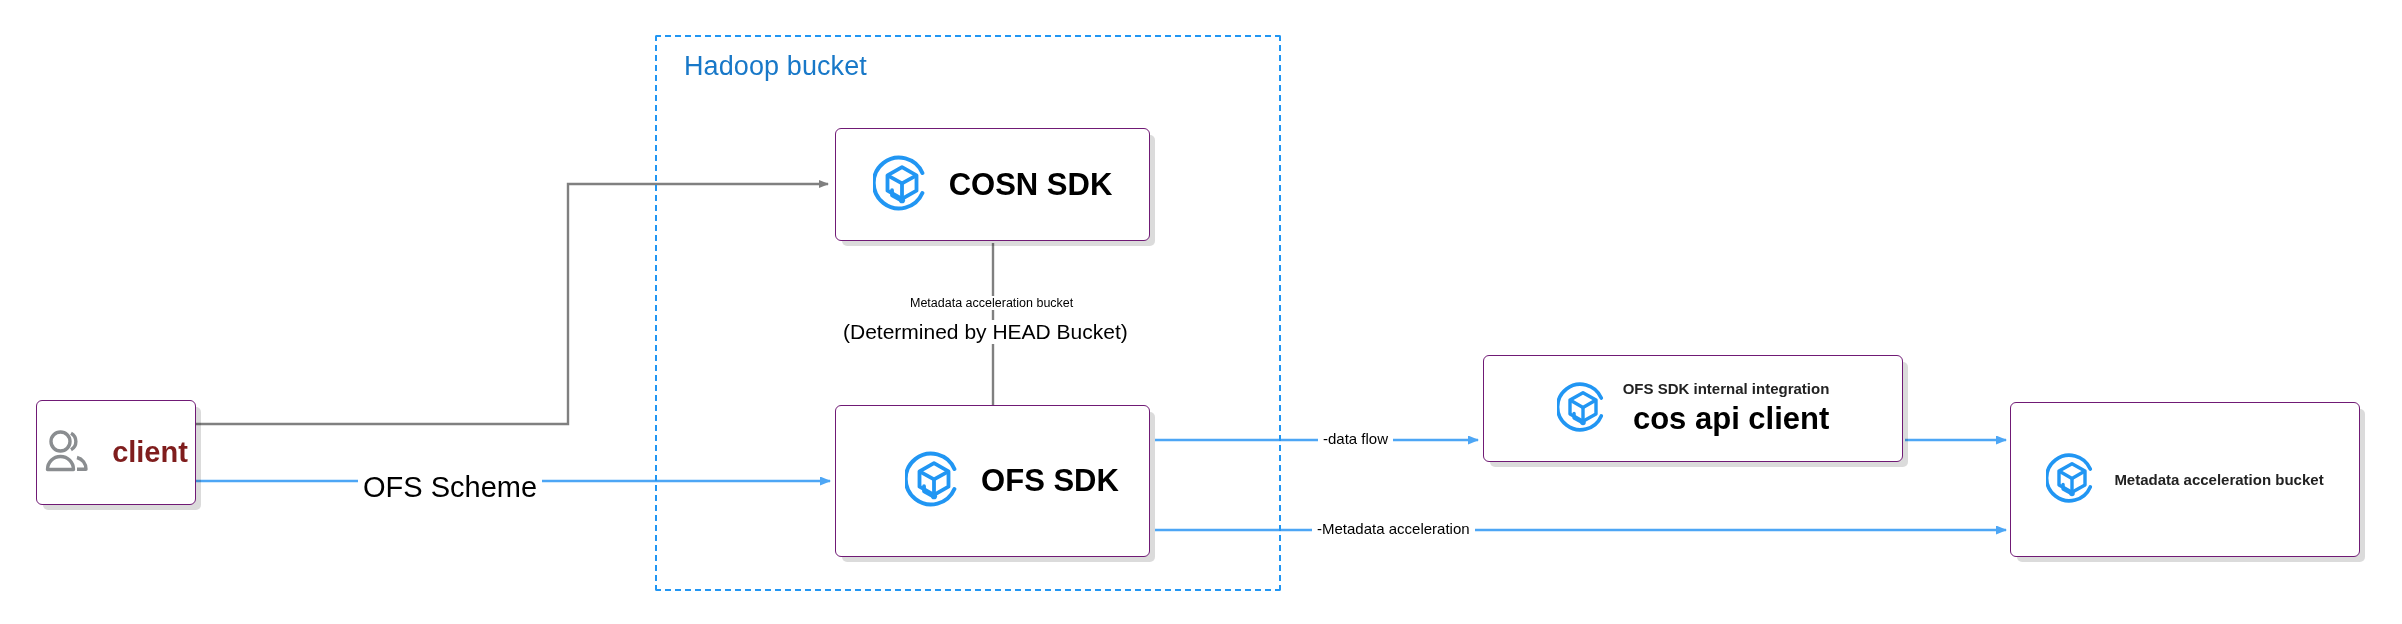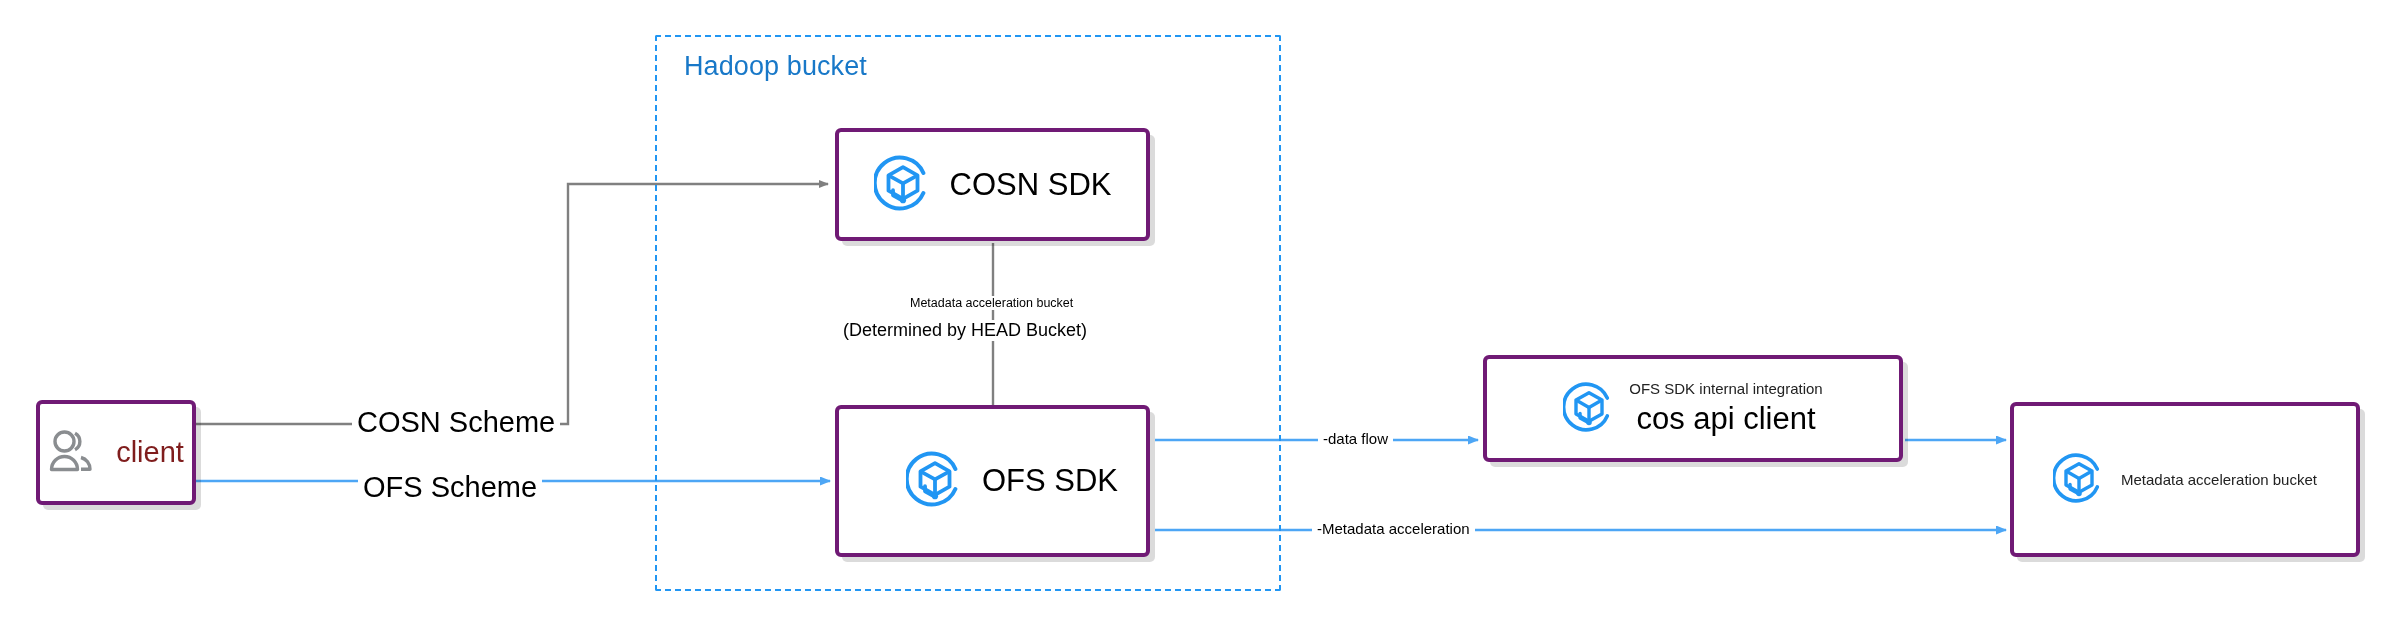--- a/index.html
+++ b/index.html
@@ -8,32 +8,32 @@
     font-family:"Liberation Sans","DejaVu Sans",sans-serif;
     -webkit-font-smoothing:antialiased;
   }
   #canvas{position:absolute;left:0;top:0;width:2402px;height:624px;}
   svg.wires{position:absolute;left:0;top:0;width:2402px;height:624px;pointer-events:none;}
 
   
   .card{
     position:absolute;
     background:#ffffff;
-    border:4px solid #701a75;
+    border:1px solid #701a75;
     border-radius:6px;
     box-shadow:6px 6px 0 -1px rgba(0,0,0,0.14);
     box-sizing:border-box;
-    display:flex;align-items:center;justify-content:center;
+    display:flex;align-items:center;justify-content:center;font-weight:bold;
   }
   .card-inner{display:flex;align-items:center;gap:18px;padding:0 16px;}
-  .card-text{display:flex;flex-direction:column;align-items:center;line-height:1.12;}
+  .card-text{display:flex;flex-direction:column;align-items:flex-end;line-height:1.12;}
 
   .lbl-xl{font-size:31px;color:#000;white-space:nowrap;}
   .lbl-lg{font-size:29px;color:#7f1d1d;white-space:nowrap;}
-  .lbl-md{font-size:18px;color:#222;white-space:nowrap;}
+  .lbl-md{font-size:21px;color:#222;white-space:nowrap;}
   .lbl-sm{font-size:15px;color:#222;white-space:nowrap;}
   .lbl-xs{font-size:12.5px;color:#333;white-space:nowrap;}
 
   
   #hadoop-region{
     position:absolute;left:655px;top:35px;width:626px;height:556px;
     border:2px dashed #2196f3;border-radius:2px;box-sizing:border-box;
     background:transparent;
   }
   #hadoop-region-label{
@@ -75,21 +75,20 @@
     <path d="M1155,440 L1478,440" fill="none" stroke="#4da6f5" stroke-width="2.6" marker-end="url(#ah-blue)"></path>
 
     <path d="M1905,440 L2006,440" fill="none" stroke="#4da6f5" stroke-width="2.6" marker-end="url(#ah-blue)"></path>
 
     <path d="M1155,530 L2006,530" fill="none" stroke="#4da6f5" stroke-width="2.6" marker-end="url(#ah-blue)"></path>
   </svg>
 
   <div id="hadoop-region"></div>
   <div id="hadoop-region-label">Hadoop bucket</div>
 
-  <div class="wire-label lbl-lg" style="left:352px;top:406px;">COSN Scheme</div>
 
   <div class="wire-label lbl-lg" style="left:358px;top:463px;margin-top:8px;">OFS Scheme</div>
 
   <div class="wire-label lbl-xs" style="left:905px;top:296px;">Metadata acceleration bucket</div>
 
   <div class="wire-label lbl-md" style="left:838px;top:320px;">(Determined by HEAD Bucket)</div>
 
   <div class="wire-label lbl-sm" style="left:1318px;top:430px;">-data flow</div>
 
   <div class="wire-label lbl-sm" style="left:1312px;top:520px;">-Metadata acceleration</div>

